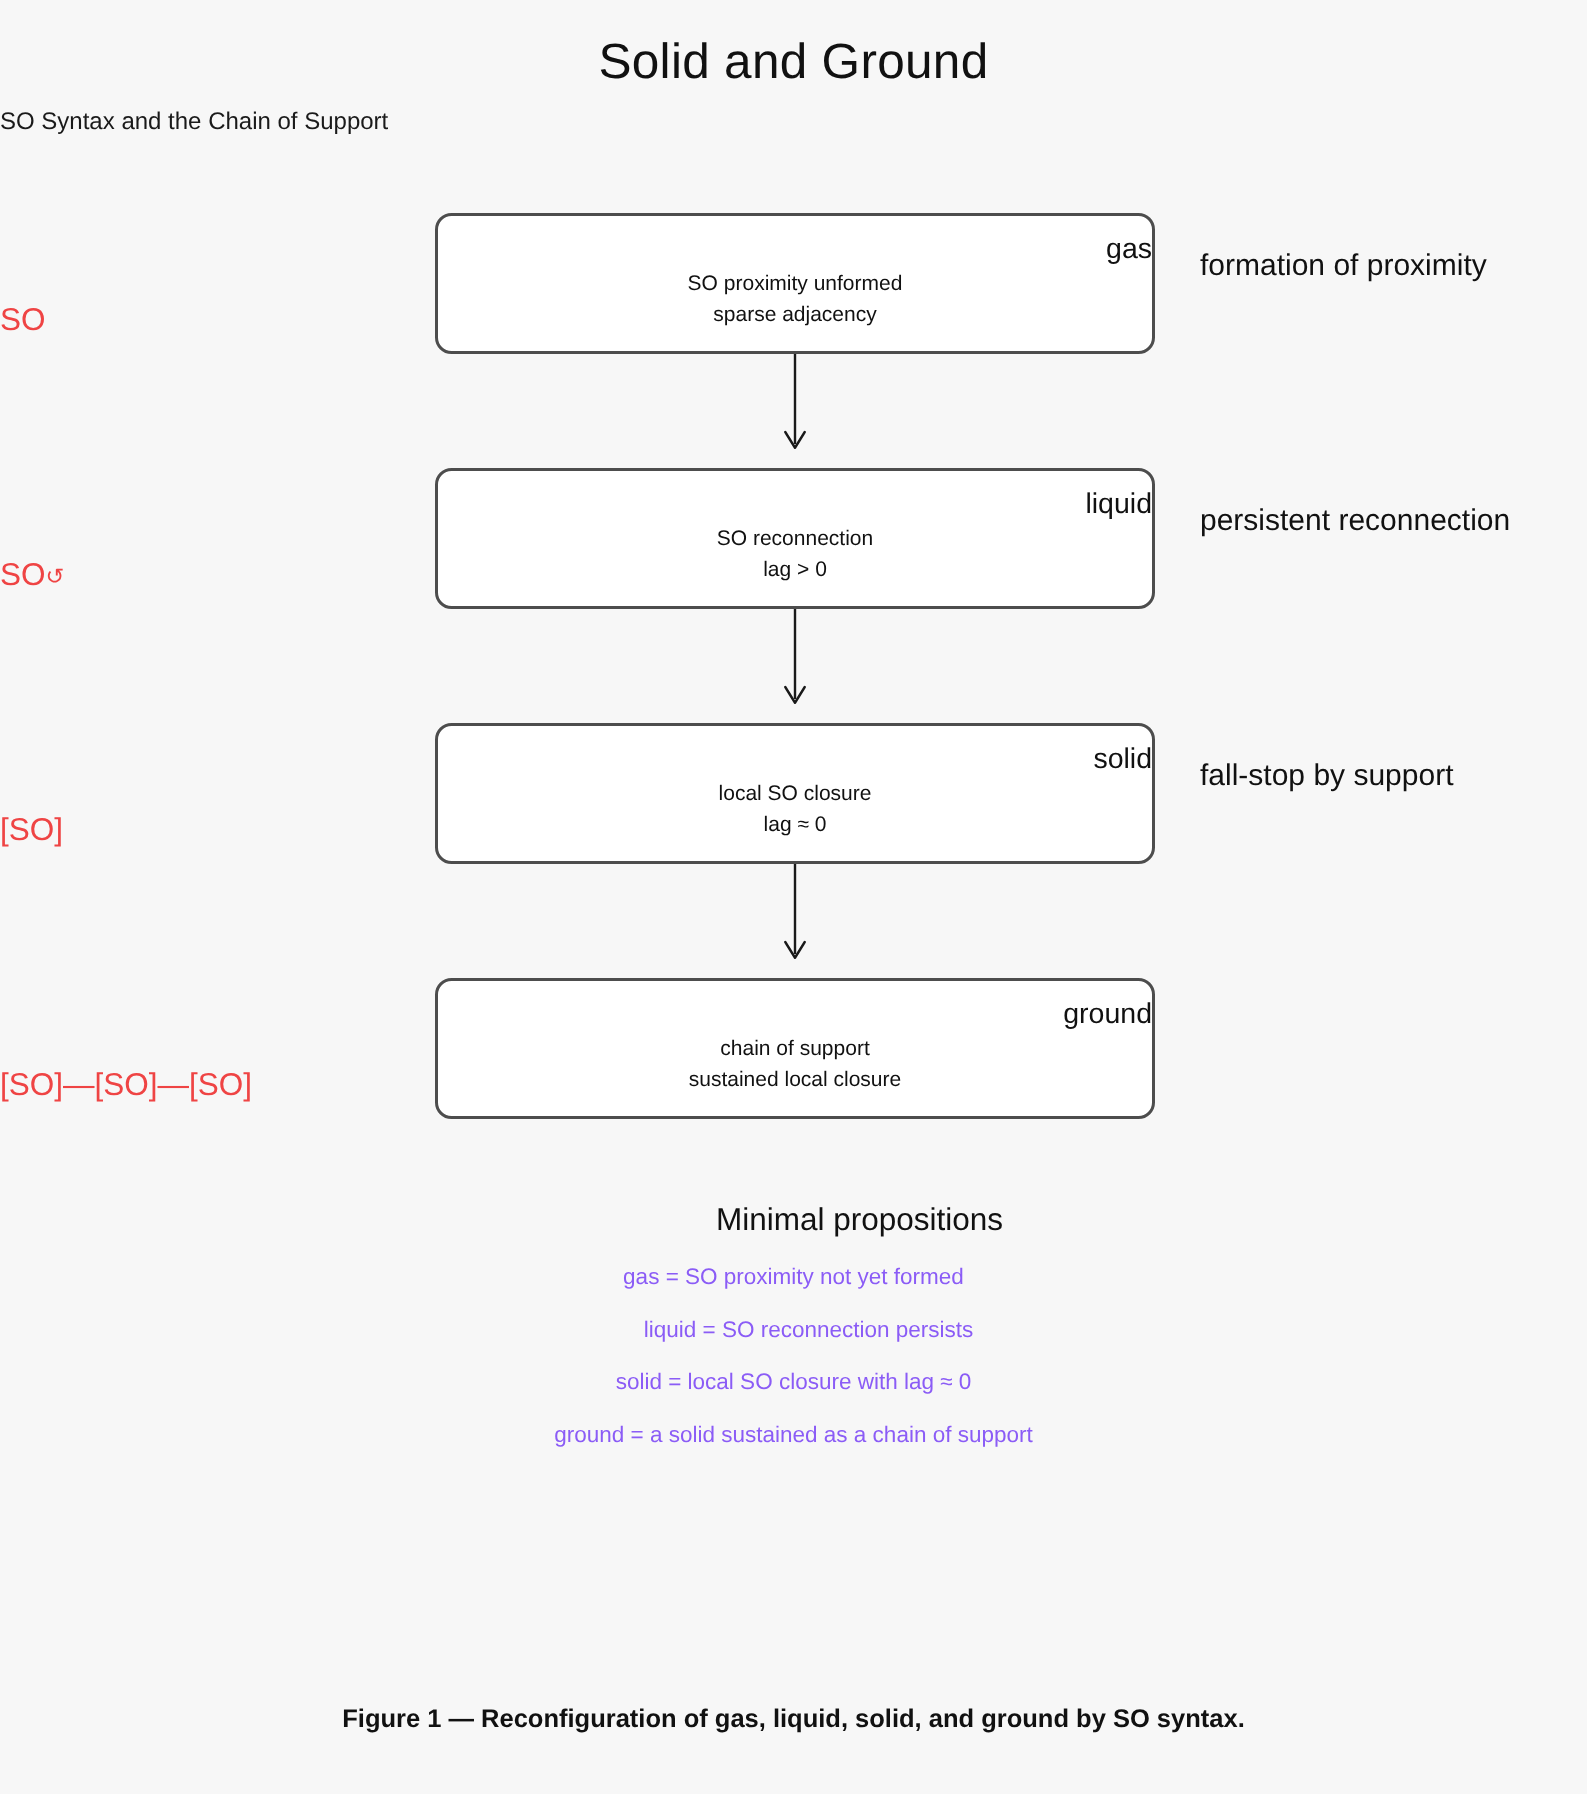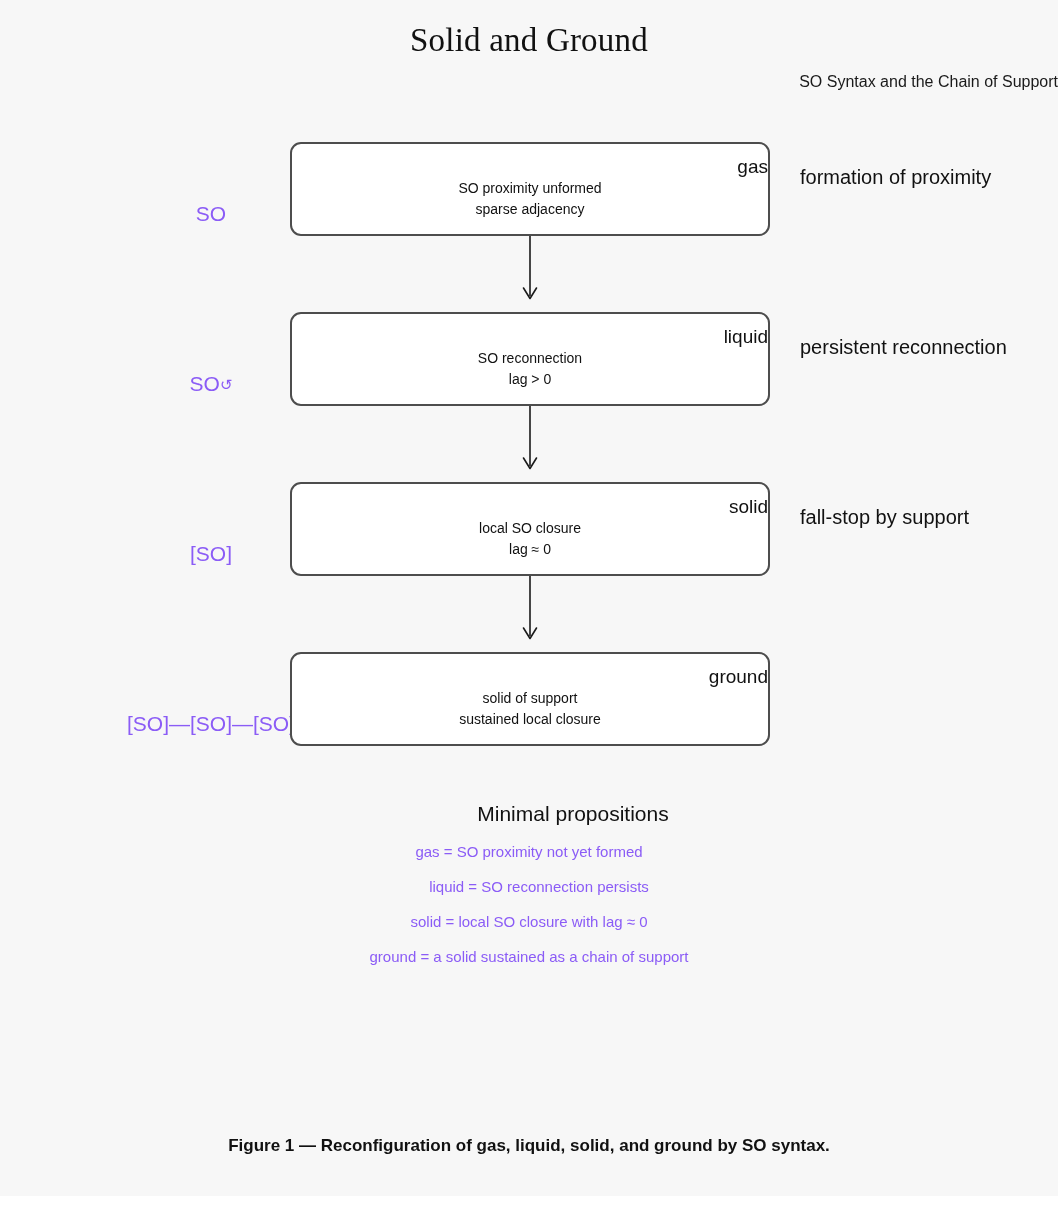--- a/index.html
+++ b/index.html
@@ -25,28 +25,27 @@
   .fig-title {
     position: absolute;
     left: 0;
     top: 22px;
     width: 1058px;
     text-align: center;
     font-size: 33px;
     font-weight: 400;
     letter-spacing: 0.2px;
     color: #111111;
-    font-family: Liberation Serif, serif;
   }
   .fig-subtitle {
     position: absolute;
     left: 0;
     top: 73px;
     width: 1058px;
-    text-align: right;
+    text-align: left;
     font-size: 16px;
     font-weight: 400;
     color: #1a1a1a;
   }
 
   
   .row {
     position: absolute;
     left: 0;
     width: 1058px;
@@ -81,26 +80,25 @@
     font-size: 14px;
     line-height: 21px;
     font-weight: 400;
     color: #111111;
   }
   .left-label {
     position: absolute;
     left: 0;
     width: 386px;
     top: 60px;
-    text-align: center;
+    text-align: left;
     font-size: 21px;
     font-weight: 400;
-    color: #8b5cf6;
+    color: #ef4444;
     white-space: nowrap;
-    padding-left: 18px;
   }
   .left-label .loop-glyph {
     font-size: 15px;
     vertical-align: 1px;
   }
   .right-label {
     position: absolute;
     left: 800px;
     top: 24px;
     font-size: 20px;
@@ -229,21 +227,21 @@
     </svg>
   </div>
 
   <div class="row" style="top:652px;">
     <div class="left-label">
       <span>[SO]—[SO]—[SO]</span><span class="loop-glyph"></span>
     </div>
     <div class="stage-box">
       <div class="stage-inner">
         <div class="stage-name">ground</div>
-        <div class="stage-line">solid of support</div>
+        <div class="stage-line">chain of support</div>
         <div class="stage-line">sustained local closure</div>
       </div>
     </div>
     <div class="right-label"></div>
   </div>
 
   <div class="prop-heading">Minimal propositions</div>
   <div class="prop-line prop-0">gas = SO proximity not yet formed</div>
   <div class="prop-line prop-1">liquid = SO reconnection persists</div>
   <div class="prop-line prop-2">solid = local SO closure with lag ≈ 0</div>

